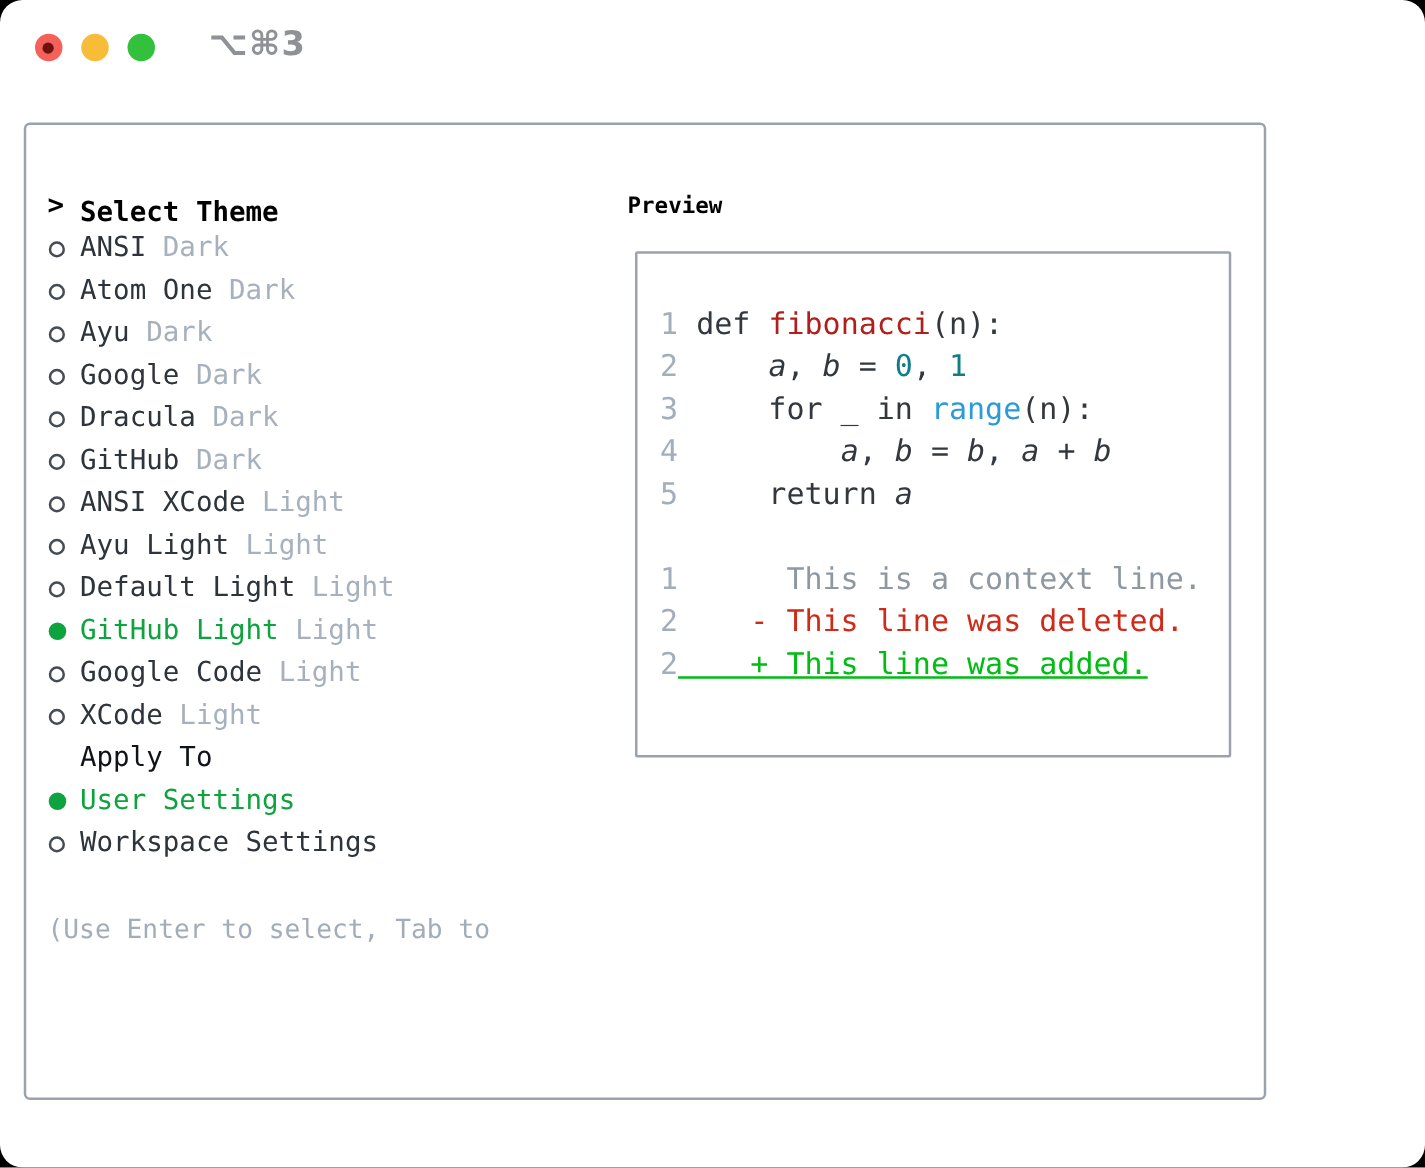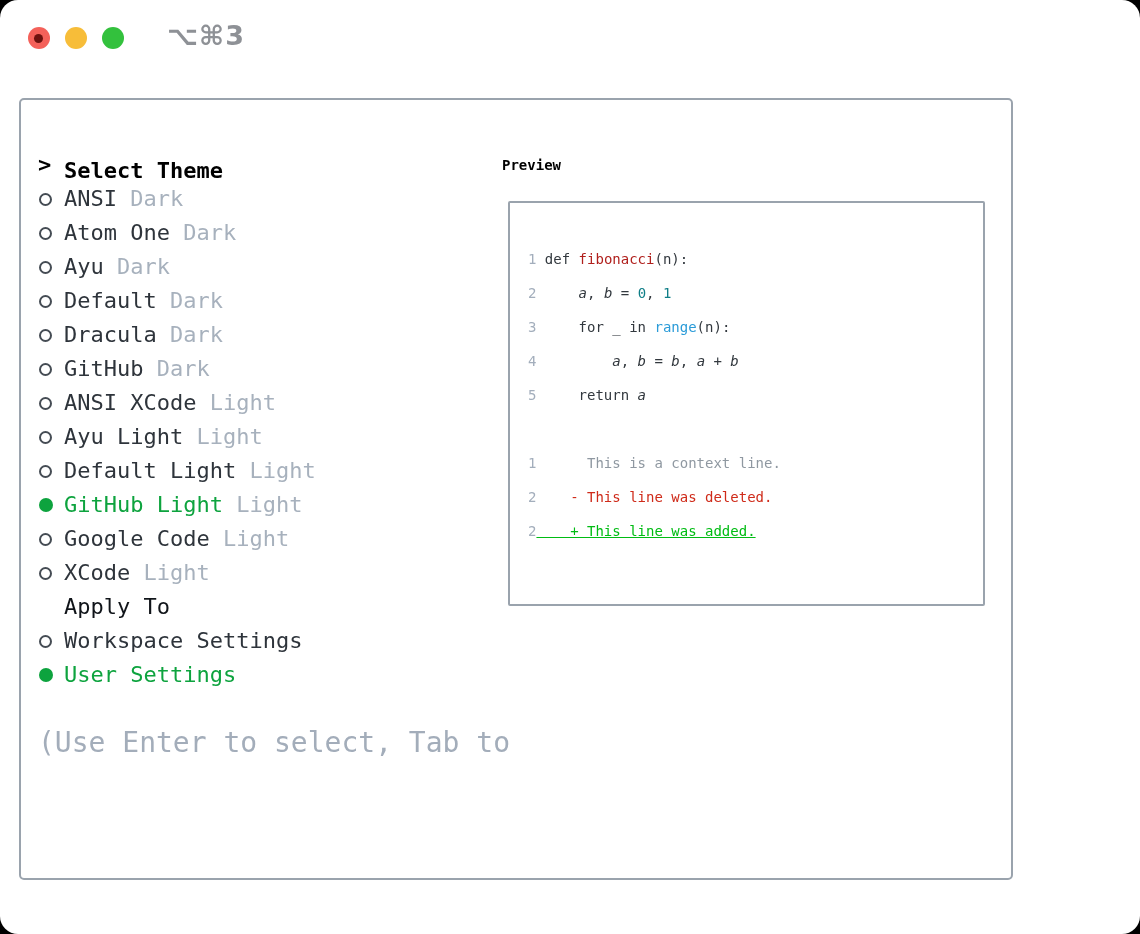--- a/index.html
+++ b/index.html
@@ -53,34 +53,34 @@
   }
   .radio.sel{border:none;background:#0da33e;width:14px;height:14px;}
   .bold{font-weight:bold;color:#000;margin-top:11px;}
   .muted{color:#a7b1bd;}
   .green-text{color:#0da33e;}
   .apply-header-label{color:#101419;}
   
   .left-col{position:absolute;left:17px;top:48px;width:440px;}
   .apply-section{}
   .help{
-    margin-top:34px;font-size:28px;line-height:34px;color:#a3adba;white-space:pre;
+    margin-top:34px;font-size:21px;line-height:34px;color:#a3adba;white-space:pre;
   }
   
   .preview-title{
     position:absolute;left:481px;top:48px;height:34px;line-height:34px;
-    font-size:14px;font-weight:bold;color:#000;
+    font-size:18px;font-weight:bold;color:#000;
   }
   .preview-box{
     position:absolute;left:487px;top:101px;width:477px;height:405px;
     border:2px solid #9aa3ad;box-sizing:border-box;border-radius:2px;
     padding:39px 0 0 18px;overflow:hidden;background:#fff;
   }
   .pline{
-    height:34px;line-height:34px;font-size:14px;white-space:pre;color:#32383e;
+    height:34px;line-height:34px;font-size:24px;white-space:pre;color:#32383e;
   }
   .lnum{color:#a3aebc;}
   .seg-code{color:#32383e;}
   .seg-func{color:#b01f1c;}
   .seg-num{color:#0f7e87;}
   .seg-builtin{color:#2a9bd8;}
   .seg-var{color:#32383e;font-style:italic;}
   .seg-ctx{color:#8f98a1;text-align:right;}
   .seg-del{color:#cf2b1a;}
   .seg-add{color:#00bc13;text-decoration:underline;}
@@ -102,39 +102,39 @@
 
     <div class="left-col">
       <div class="row">
         <span class="marker"><span class="chev">&gt;</span></span>
         <span class="bold">Select Theme</span>
       </div>
       <div id="theme-items">
           <div class="row"><span class="marker"><span class="radio"></span></span><span class="">ANSI</span><span class="muted"> Dark</span></div>
           <div class="row"><span class="marker"><span class="radio"></span></span><span class="">Atom One</span><span class="muted"> Dark</span></div>
           <div class="row"><span class="marker"><span class="radio"></span></span><span class="">Ayu</span><span class="muted"> Dark</span></div>
-          <div class="row"><span class="marker"><span class="radio"></span></span><span class="">Default</span><span class="muted"> Dark</span></div>
+          <div class="row"><span class="marker"><span class="radio"></span></span><span class="">Google</span><span class="muted"> Dark</span></div>
           <div class="row"><span class="marker"><span class="radio"></span></span><span class="">Dracula</span><span class="muted"> Dark</span></div>
           <div class="row"><span class="marker"><span class="radio"></span></span><span class="">GitHub</span><span class="muted"> Dark</span></div>
           <div class="row"><span class="marker"><span class="radio"></span></span><span class="">ANSI XCode</span><span class="muted"> Light</span></div>
           <div class="row"><span class="marker"><span class="radio"></span></span><span class="">Ayu Light</span><span class="muted"> Light</span></div>
           <div class="row"><span class="marker"><span class="radio"></span></span><span class="">Default Light</span><span class="muted"> Light</span></div>
           <div class="row"><span class="marker"><span class="radio sel"></span></span><span class="green-text">GitHub Light</span><span class="muted"> Light</span></div>
           <div class="row"><span class="marker"><span class="radio"></span></span><span class="">Google Code</span><span class="muted"> Light</span></div>
           <div class="row"><span class="marker"><span class="radio"></span></span><span class="">XCode</span><span class="muted"> Light</span></div>
         </div>
 
       <div class="apply-section">
         <div class="row">
           <span class="marker"></span>
           <span class="apply-header-label">Apply To</span>
         </div>
         <div id="apply-items">
+            <div class="row"><span class="marker"><span class="radio sel"></span></span><span class="green-text">User Settings</span></div>
             <div class="row"><span class="marker"><span class="radio"></span></span><span class="">Workspace Settings</span></div>
-            <div class="row"><span class="marker"><span class="radio sel"></span></span><span class="green-text">User Settings</span></div>
           </div>
       </div>
 
       <div class="help" id="help-text"><div>(Use Enter to select, Tab to</div></div>
     </div>
 
     <div class="preview-title">Preview</div>
     <div class="preview-box" id="preview-box">
         <div class="pline"><span class="lnum">1</span><span class="seg-code"> def </span><span class="seg-func">fibonacci</span><span class="seg-code">(n):</span></div>
         <div class="pline"><span class="lnum">2</span><span class="seg-code">     </span><span class="seg-var">a</span><span class="seg-code">, </span><span class="seg-var">b</span><span class="seg-code"> = </span><span class="seg-num">0</span><span class="seg-code">, </span><span class="seg-num">1</span></div>

